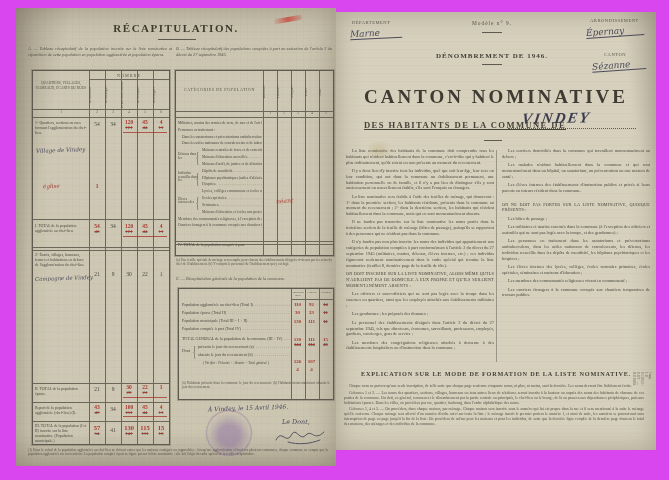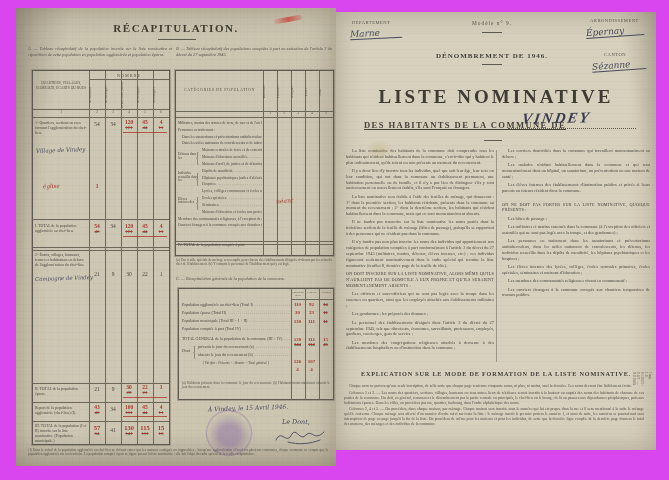--- a/index.html
+++ b/index.html
@@ -389,21 +389,21 @@
 
     <div class="abs lbl" style="left:254px;top:6px;">ARRONDISSEMENT</div>
     <div class="abs hand hand-line" style="left:250px;top:14px;width:58px;font-size:9px;transform:rotate(-4deg);">Épernay</div>
 
     <div class="abs c" style="left:80px;top:40px;width:152px;font-size:7px;font-weight:bold;letter-spacing:1px;color:#45423a;">DÉNOMBREMENT DE 1946.</div>
     <div class="rule" style="left:146px;top:52px;width:20px;"></div>
 
     <div class="abs lbl" style="left:268px;top:40px;">CANTON</div>
     <div class="abs hand hand-line" style="left:256px;top:48px;width:54px;font-size:9px;transform:rotate(-4deg);">Sézanne</div>
 
-    <div class="abs c big-title" style="left:0;top:74px;width:100%;">LISTE NOMINATIVE</div>
+    <div class="abs c big-title" style="left:0;top:74px;width:100%;">CANTON NOMINATIVE</div>
     <div class="abs sub-title" style="left:28px;top:108px;text-decoration:underline;">DES HABITANTS DE LA COMMUNE DE</div>
     <div class="abs commune" style="left:186px;top:98px;">VINDEY</div>
     <div class="abs dotted" style="left:172px;top:116px;width:128px;"></div>
     <div class="rule" style="left:148px;top:128px;width:18px;"></div>
 
     <div class="coldiv" style="left:160px;top:138px;height:212px;"></div>
 
     <div class="coltext" style="left:10px;top:136px;width:148px;height:216px;">
       <p class="t">La liste nominative des habitants de la commune doit comprendre tous les habitants qui résident habituellement dans la commune, c'est-à-dire qui y habitent le plus ordinairement, qu'ils soient ou non présents au moment du recensement.</p>
       <p class="t">Il y a donc lieu d'y inscrire tous les individus, quel que soit leur âge, leur sexe ou leur condition, qui ont dans la commune un établissement permanent, une habitation personnelle ou de famille, et il n'y a pas lieu de distinguer s'ils y sont anciennement ou nouvellement établis, s'ils sont Français ou étrangers.</p>

